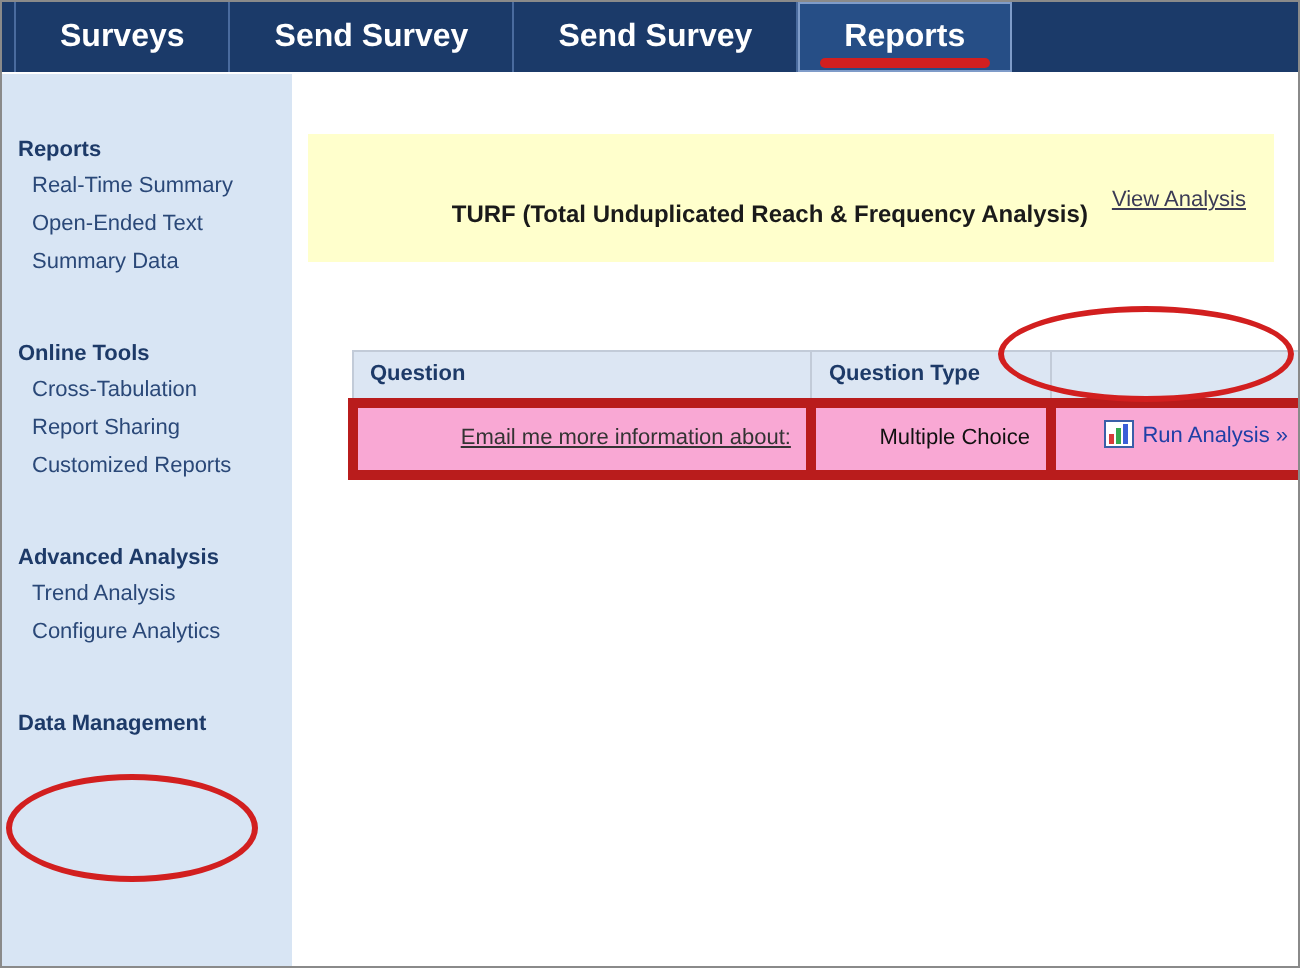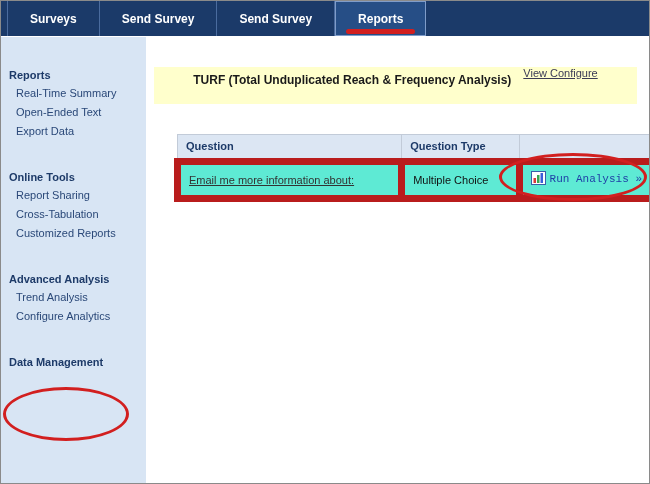--- a/index.html
+++ b/index.html
@@ -11,21 +11,21 @@
     border:1px solid #8a8a8a; background:#fff; overflow:hidden;
   }
 
   
   .tabbar {
     height:36px; background:#1b3a69; display:flex; align-items:stretch;
     padding-left:6px; border-bottom:1px solid #ffffff;
   }
   .tab {
     position:relative; display:flex; align-items:center;
-    padding:0 22px; color:#ffffff; font-size:12px; font-weight:bold;
+    padding:0 22px; color:#ffffff; font-size:16px; font-weight:bold;
     border-right:1px solid #4a6b9e; cursor:pointer; white-space:nowrap;
   }
   .tab:first-child { border-left:1px solid #4a6b9e; }
   .tab.active { background:#264e86; border:1px solid #7f9cc9; }
   .annot-underline {
     position:absolute; left:10px; right:10px; bottom:1px; height:5px;
     background:#d21f1f; border-radius:3px; pointer-events:none;
   }
 
   
@@ -38,40 +38,40 @@
     padding:2px 8px; line-height:13px;
   }
   .side-item {
     font-size:11px; color:#2a4878; padding:2px 8px 2px 15px;
     line-height:15px; cursor:pointer;
   }
 
   .main { flex:1; padding:30px 12px 0 8px; background:#fff; }
 
   .title-box {
-    background:#ffffcc; padding:0 14px 16px 14px;
-    display:flex; justify-content:center; align-items:flex-start;
-    margin-bottom:30px;
+    background:#ffffcc; padding:27px 14px 16px 14px;
+    display:flex; justify-content:flex-end; align-items:flex-start;
+    margin-bottom:44px;
   }
   .main-title { font-size:12px; font-weight:bold; color:#1a1a1a; line-height:15px; padding-top:6px; }
   .tutorial-link { font-size:11px; color:#3b3b55; text-decoration:underline; cursor:pointer; white-space:nowrap; margin-left:12px; }
 
   table.qtable { width:100%; border-collapse:collapse; font-size:11px;margin-left:20px; }
   .qtable th {
     background:#dce6f3; color:#1d3a68; font-weight:bold; text-align:left;
     padding:5px 8px; border:1px solid #c2cbd8; line-height:13px;
   }
   .qtable td {
-    background:#5eead4; color:#111; padding:6px 8px;
-    border:7px solid #b91c1c; line-height:15px; vertical-align:middle;
+    background:#f9a8d4; color:#111; padding:6px 8px;
+    border:5px solid #b91c1c; line-height:15px; vertical-align:middle;text-align:right;
   }
   .col-q { width:48%; } .col-t { width:25%; } .col-a { width:27%; }
   .q-link { color:#333; text-decoration:underline; cursor:pointer; }
   .run-cell { white-space:nowrap; }
-  .run-link { color:#1f3fa6; cursor:pointer;font-family:Liberation Mono, monospace; }
+  .run-link { color:#1f3fa6; cursor:pointer; }
   .run-icon { display:inline-block; vertical-align:-3px; margin-right:4px; }
 
   
   .annot-oval {
     position:absolute; border:3px solid #d21f1f; border-radius:50%;
     pointer-events:none; background:transparent;
   }
   .annot-sidebar { left:2px; top:386px; width:126px; height:54px; }
   .annot-run { left:498px; top:152px; width:148px; height:48px; }
 </style>
@@ -97,48 +97,48 @@
   </div>
 
   <div class="bodyrow">
 
     <div class="sidebar">
 
       <div class="section">
         <div class="section-title">Reports</div>
         <div class="side-item">Real-Time Summary</div>
         <div class="side-item">Open-Ended Text</div>
-        <div class="side-item">Export Data</div>
+        <div class="side-item">Summary Data</div>
       </div>
 
       <div class="section">
         <div class="section-title">Online Tools</div>
+        <div class="side-item">Cross-Tabulation</div>
         <div class="side-item">Report Sharing</div>
-        <div class="side-item">Cross-Tabulation</div>
         <div class="side-item">Customized Reports</div>
       </div>
 
       <div class="section">
         <div class="section-title">Advanced Analysis</div>
         <div class="side-item">Trend Analysis</div>
         <div class="side-item">Configure Analytics</div>
       </div>
 
 
       <div class="section">
         <div class="section-title">Data Management</div>
       </div>
 
     </div>
 
     <div class="main">
 
       <div class="title-box">
         <div class="main-title">TURF (Total Unduplicated Reach &amp; Frequency Analysis)</div>
-        <a class="tutorial-link">View Configure</a>
+        <a class="tutorial-link">View Analysis</a>
       </div>
 
       <table class="qtable">
         <thead>
           <tr>
             <th class="col-q">Question</th>
             <th class="col-t">Question Type</th>
             <th class="col-a"></th>
           </tr>
         </thead>

